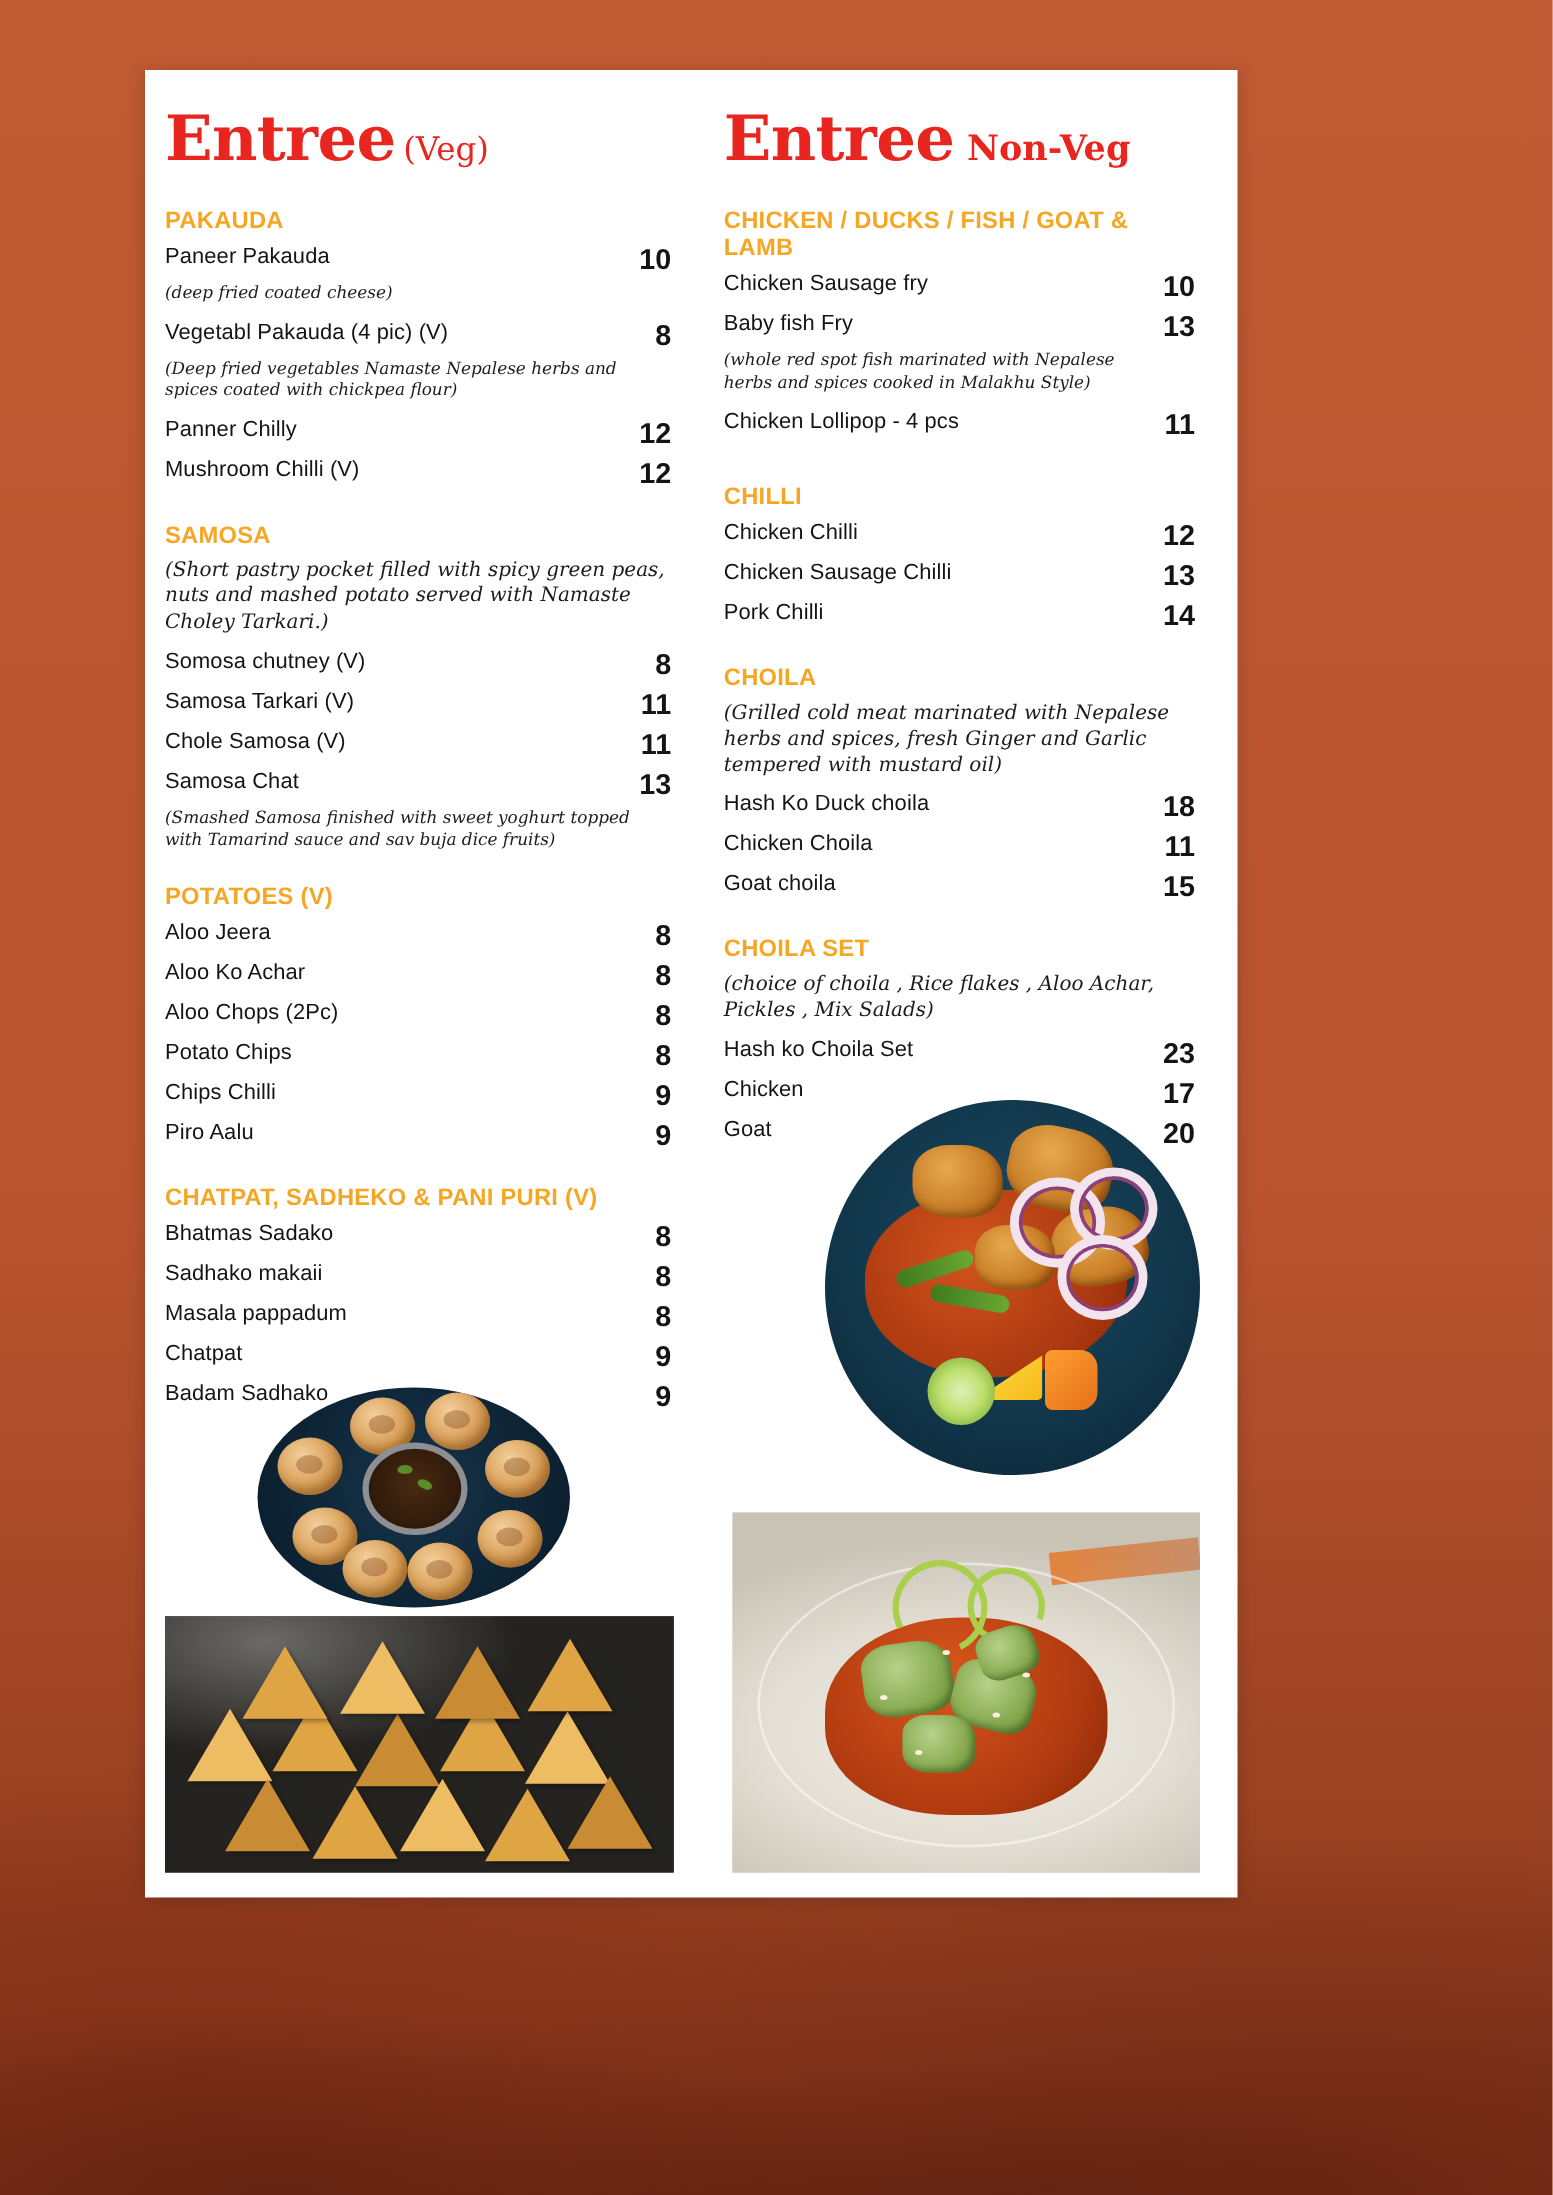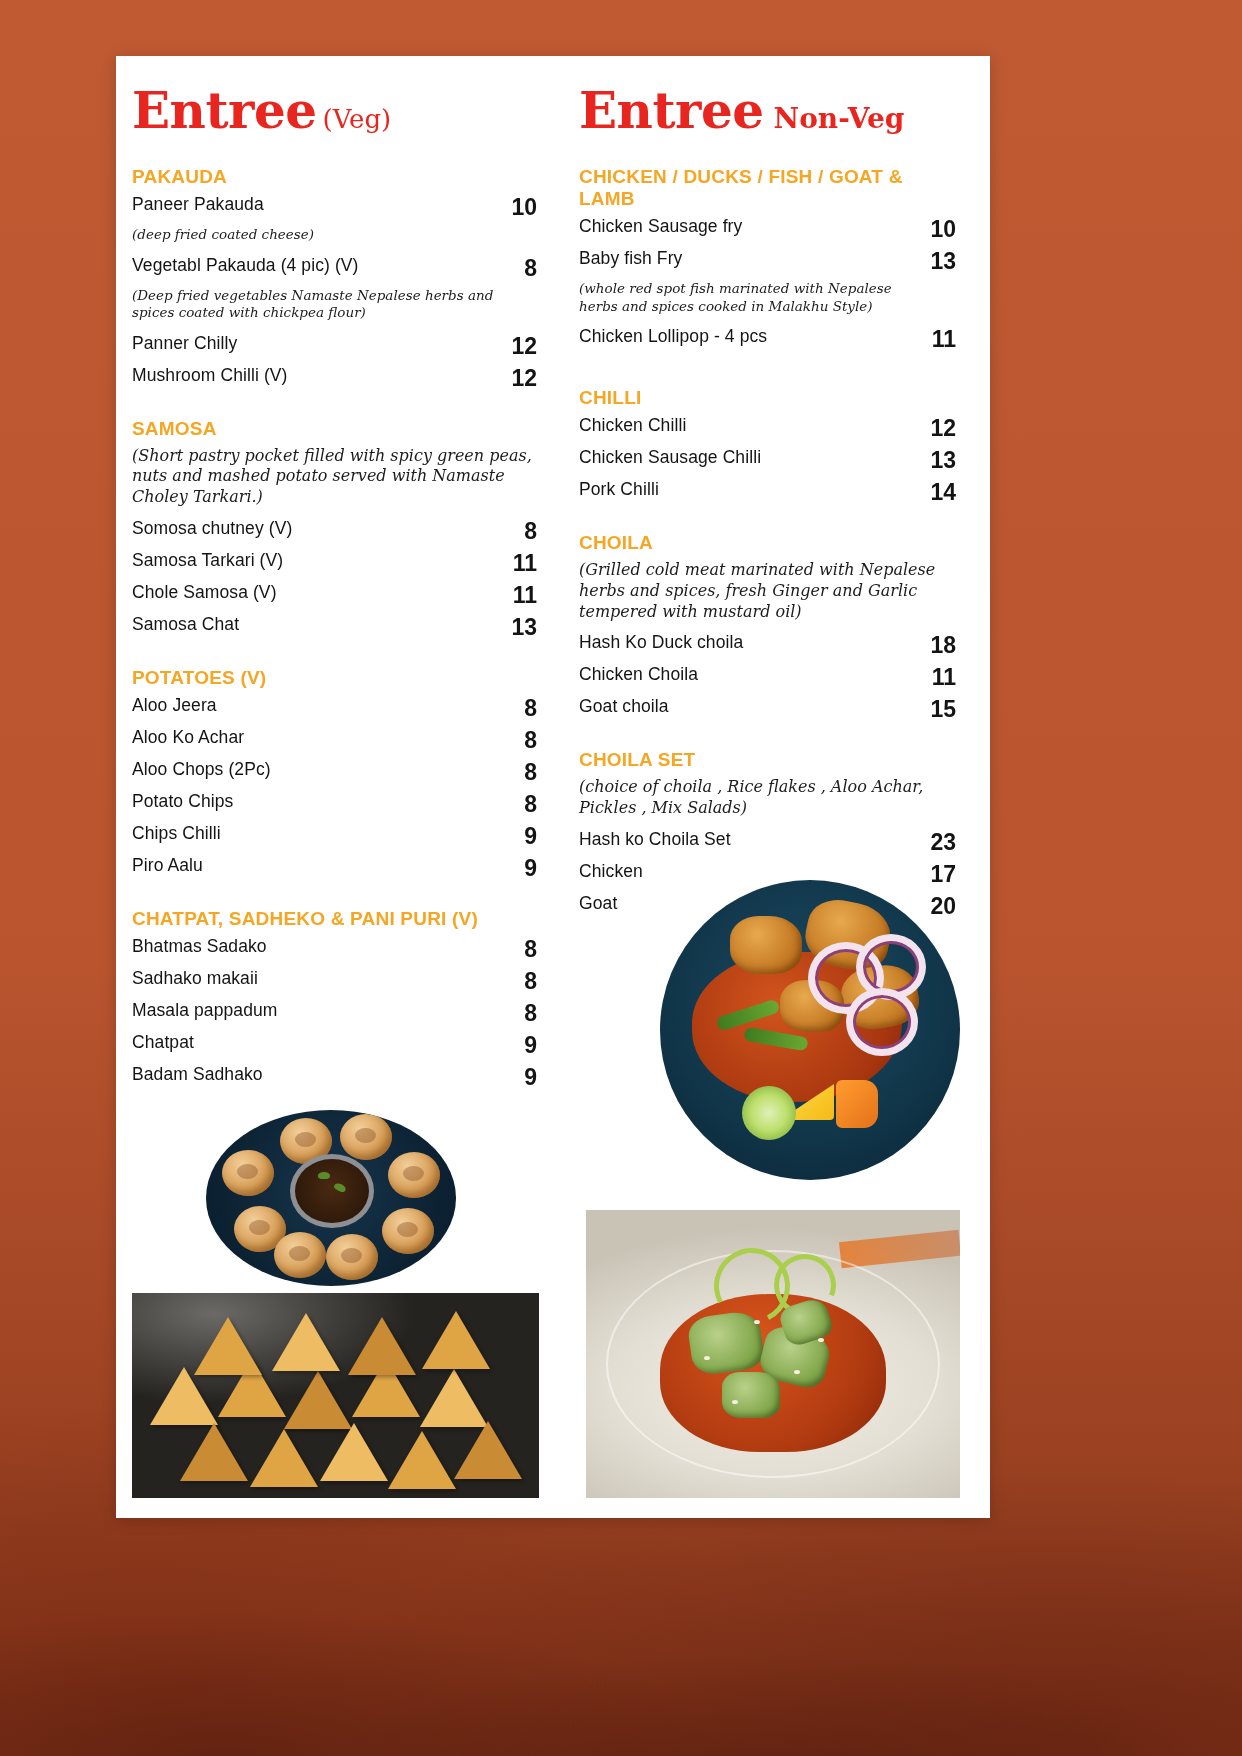--- a/index.html
+++ b/index.html
@@ -364,20 +364,21 @@
           <span class="item-price">11</span>
         </div>
         <div class="item">
           <span class="item-name">Chole Samosa (V)</span>
           <span class="item-price">11</span>
         </div>
         <div class="item">
           <span class="item-name">Samosa Chat</span>
           <span class="item-price">13</span>
         </div>
+        <div class="item-desc">(Smashed Samosa finished with sweet yoghurt topped with Tamarind sauce and sav buja dice fruits)</div>
       </div>
 
       <div class="section">
         <div class="section-head">POTATOES (V)</div>
         <div class="item">
           <span class="item-name">Aloo Jeera</span>
           <span class="item-price">8</span>
         </div>
         <div class="item">
           <span class="item-name">Aloo Ko Achar</span>

